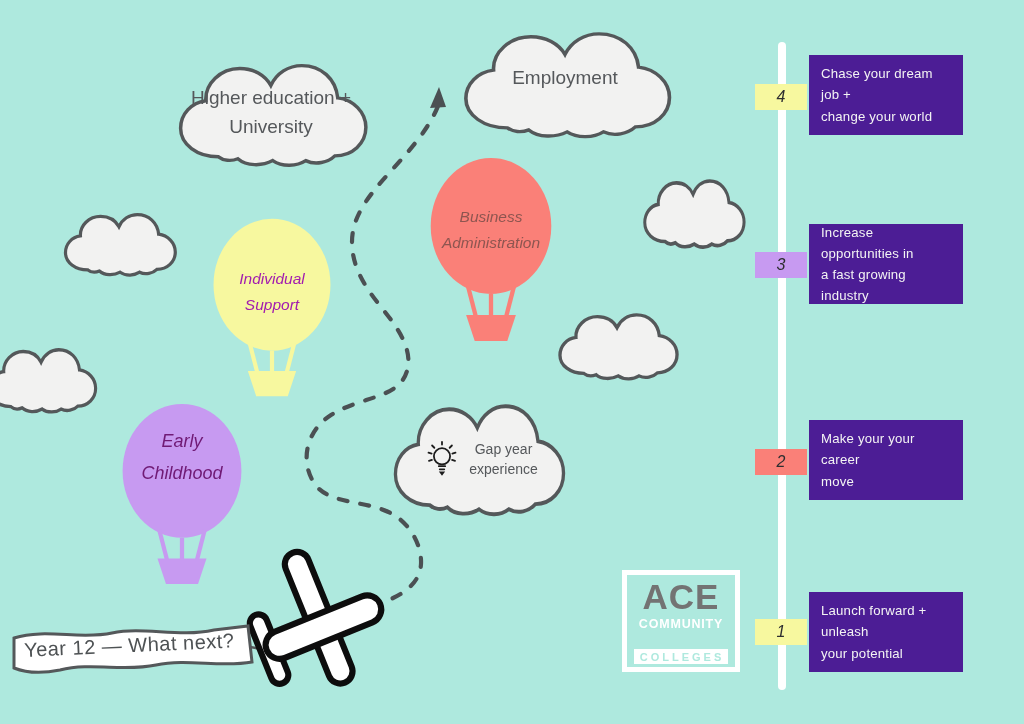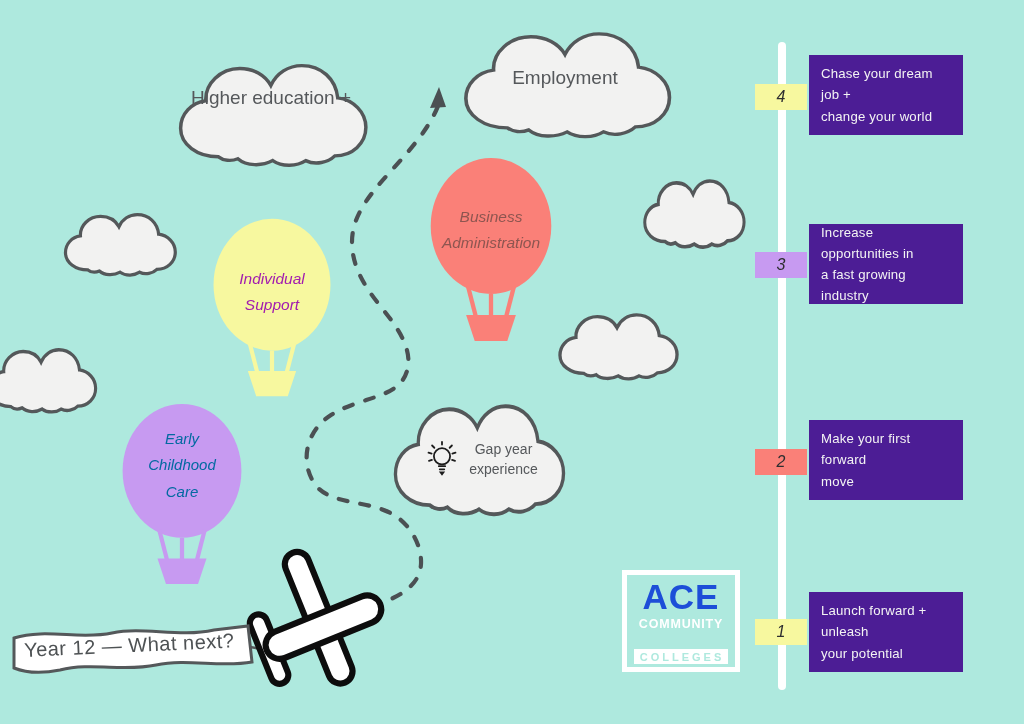--- a/index.html
+++ b/index.html
@@ -46,21 +46,21 @@
     transform:rotate(-2.6deg);
     color:#4e5254;font-size:20px;letter-spacing:.5px;white-space:nowrap;
   }
 
   
   .logo{
     position:absolute;left:622px;top:570px;width:118px;height:102px;z-index:3;
     border:5px solid #ffffff;box-sizing:border-box;
     display:flex;flex-direction:column;align-items:center;justify-content:center;
   }
-  .logo-acronym{color:#1d4ed8;font-weight:bold;font-size:35px;line-height:1;letter-spacing:1px;}
+  .logo-acronym{color:#737373;font-weight:bold;font-size:35px;line-height:1;letter-spacing:1px;}
   .logo-community{color:#ffffff;font-weight:bold;font-size:12.5px;letter-spacing:.8px;margin-top:3px;}
   .logo-colleges{
     background:#ffffff;color:#aee9de;font-weight:bold;font-size:11px;letter-spacing:3px;
     padding:2px 4px 1px 6px;margin-top:18px;
   }
 </style>
 </head>
 <body>
 
 <div class="canvas">
@@ -80,20 +80,21 @@
     <use href="#cloudShape" transform="translate(384,398) scale(0.88,1.03)" fill="#f2f2f1" stroke="#54585a" stroke-width="3.8"></use>
 
     <use href="#cloudShape" transform="translate(58,210) scale(0.575,0.576)" fill="#f2f2f1" stroke="#54585a" stroke-width="5.6"></use>
     <use href="#cloudShape" transform="translate(-18,345) scale(0.557,0.593)" fill="#f2f2f1" stroke="#54585a" stroke-width="5.6"></use>
     <use href="#cloudShape" transform="translate(638,176) scale(0.52,0.63)" fill="#f2f2f1" stroke="#54585a" stroke-width="5.8"></use>
     <use href="#cloudShape" transform="translate(552,310) scale(0.613,0.61)" fill="#f2f2f1" stroke="#54585a" stroke-width="5.4"></use>
   </svg>
 
   <div class="cloud-label" style="left:168px;top:84px;width:206px;">
     <div>Higher education +</div>
+    <div>University</div>
   </div>
   <div class="cloud-label" style="left:452px;top:64px;width:226px;">
     <div>Employment</div>
   </div>
   <div class="abs gap-row" style="left:398px;top:428px;width:166px;height:62px;z-index:3;">
     <svg width="36" height="42" viewBox="0 0 40 46">
       <g stroke="#1c1c1c" stroke-width="2" fill="none" stroke-linecap="round">
         <circle cx="20" cy="20" r="9"></circle>
         <line x1="16.5" y1="31" x2="23.5" y2="31"></line>
         <line x1="17.5" y1="34.5" x2="22.5" y2="34.5"></line>
@@ -159,24 +160,23 @@
     <svg width="132" height="192" viewBox="0 0 140 195">
       <ellipse cx="70" cy="73" rx="63" ry="71" fill="currentColor"></ellipse>
       <g stroke="currentColor" stroke-width="4.5">
         <line x1="46" y1="136" x2="54" y2="167"></line>
           <line x1="70" y1="144" x2="70" y2="167"></line>
           <line x1="94" y1="136" x2="86" y2="167"></line>
       </g>
       <polygon points="44,166 96,166 87,193 53,193" fill="currentColor"></polygon>
     </svg>
   </div>
-  <div class="balloon-label" style="left: 116px; top: 426px; width: 132px; font-size: 15px; line-height: 1.75; color: #0369a1;">
+  <div class="balloon-label" style="left: 116px; top: 426px; width: 132px; font-size: 18px; line-height: 1.75; color: #701a75;">
     <div>Early</div>
     <div>Childhood</div>
-    <div>Care</div>
   </div>
 
   <svg class="abs" style="left:240px;top:538px;z-index:4" width="175" height="175" viewBox="0 0 200 200">
     <g transform="rotate(-22 100 100)" fill="#ffffff" stroke="#0d0d0d" stroke-width="7" stroke-linejoin="round">
       <rect x="18" y="58" width="20" height="84" rx="10"></rect>
       <rect x="80" y="8" width="28" height="160" rx="14"></rect>
       <rect x="25" y="84" width="140" height="32" rx="16"></rect>
     </g>
   </svg>
 
@@ -201,21 +201,21 @@
   </div>
   <div class="tl-box" style="top:224px;">
     <div>Increase opportunities in</div>
     <div>a fast growing industry</div>
   </div>
 
   <div class="tl-badge" style="top: 449px; background: rgb(250, 128, 120);">
     <span>2</span>
   </div>
   <div class="tl-box" style="top:420px;">
-    <div>Make your first forward</div>
+    <div>Make your your career</div>
     <div>move</div>
   </div>
 
   <div class="tl-badge" style="top: 619px; background: rgb(247, 248, 159);">
     <span>1</span>
   </div>
   <div class="tl-box" style="top:592px;">
     <div>Launch forward + unleash</div>
     <div>your potential</div>
   </div>

